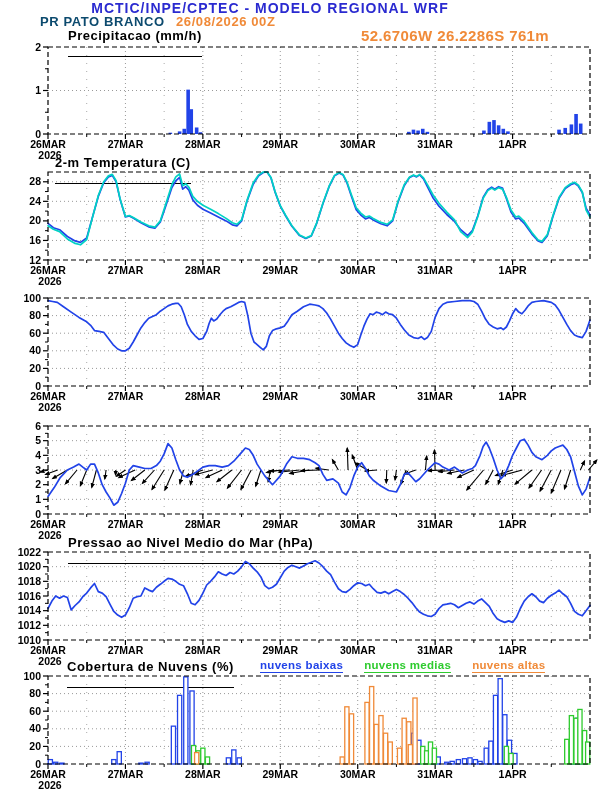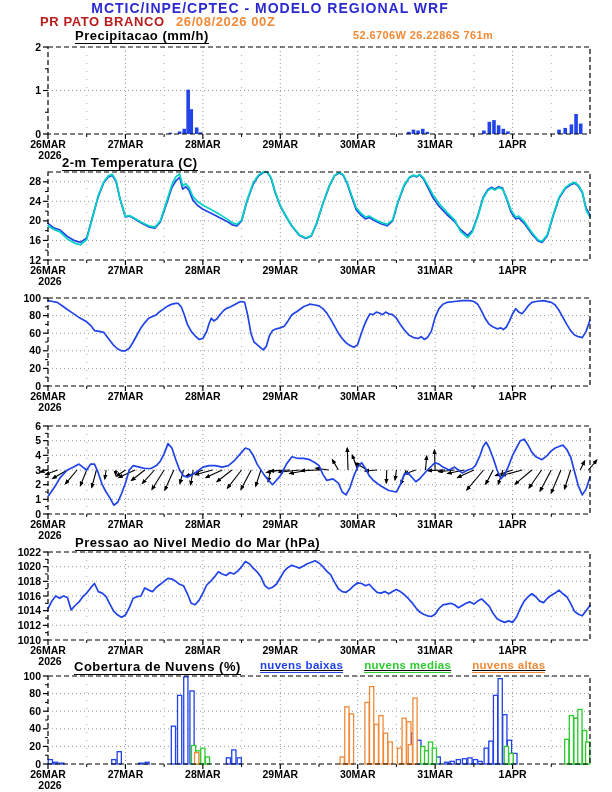--- a/index.html
+++ b/index.html
@@ -2,36 +2,36 @@
 <html><head>
 <meta charset="utf-8">
 <style>
   html,body{margin:0;padding:0;background:#fff;}
   #page{position:relative;width:608px;height:792px;background:#fff;overflow:hidden;
         font-family:"Liberation Sans",sans-serif;}
   .hdr1{position:absolute;top:0;left:0;width:540px;text-align:center;
         font-size:14px;font-weight:bold;letter-spacing:1px;white-space:pre;}
   .hdr2{position:absolute;top:14px;font-size:13px;font-weight:bold;letter-spacing:.6px;white-space:pre;}
   .ptitle{position:absolute;font-size:13px;font-weight:bold;letter-spacing:.5px;
-          color:#000;border-bottom:1.5px solid #000;white-space:pre;line-height:13px;padding-bottom:1px;margin-left:7px;}
-  .plabel{position:absolute;font-size:11px;font-weight:bold;letter-spacing:.4px;white-space:pre;line-height:13px;}
+          color:#000;border-bottom:1.5px solid #000;white-space:pre;line-height:13px;padding-bottom:14px;}
+  .plabel{position:absolute;font-size:15px;font-weight:bold;letter-spacing:.4px;white-space:pre;line-height:13px;margin-left:8px;}
   .legend{position:absolute;display:flex;gap:11px;align-items:flex-end;}
-  .legitem{display:flex;align-items:flex-end;font-size:11.5px;font-weight:bold;letter-spacing:.3px;line-height:12px;text-decoration:underline;}
+  .legitem{display:flex;align-items:flex-end;font-size:11.5px;font-weight:bold;letter-spacing:.3px;line-height:12px;}
   .legbox{display:inline-block;width:7px;height:10px;background:#fff;margin-right:3px;}
   .legtext{border-bottom:1.5px solid;padding-bottom:1px;white-space:pre;}
   svg{position:absolute;top:0;left:0;}
   .tick{font-family:"Liberation Sans",sans-serif;font-size:10.5px;font-weight:bold;fill:#000;}
   .yr{font-family:"Liberation Sans",sans-serif;font-size:10.5px;font-weight:bold;fill:#000;}
 </style>
 </head>
 <body>
 
 <div id="page">
   <div class="hdr1" style="color: rgb(42, 42, 208); border-color: rgb(42, 42, 208);">MCTIC/INPE/CPTEC - MODELO REGIONAL WRF</div>
-  <div class="hdr2" style="left: 30px; color: #b91c1c; border-color: rgb(240, 138, 56); padding-left: 10px;">PR PATO BRANCO</div>
+  <div class="hdr2" style="left: 30px; color: #0c4a6e; border-color: rgb(240, 138, 56); padding-left: 10px;">PR PATO BRANCO</div>
   <div class="hdr2" style="left: 176px; color: rgb(240, 138, 56); border-color: rgb(240, 138, 56);">26/08/2026 00Z</div>
   <div class="plabel" style="left: 353px; top: 29px; color: rgb(240, 138, 56); border-color: rgb(240, 138, 56);">52.6706W 26.2286S 761m</div>
 
   <div class="ptitle" style="left:68px;top:29px">Precipitacao (mm/h)</div>
   <div class="ptitle" style="left:55px;top:156px">2-m Temperatura (C)</div>
   <div class="ptitle" style="left:68px;top:536px">Pressao ao Nivel Medio do Mar (hPa)</div>
   <div class="ptitle" style="left:67px;top:660px">Cobertura de Nuvens (%)</div>
 
   <div class="legend" style="left:250px;top:659px">
     <span class="legitem">

